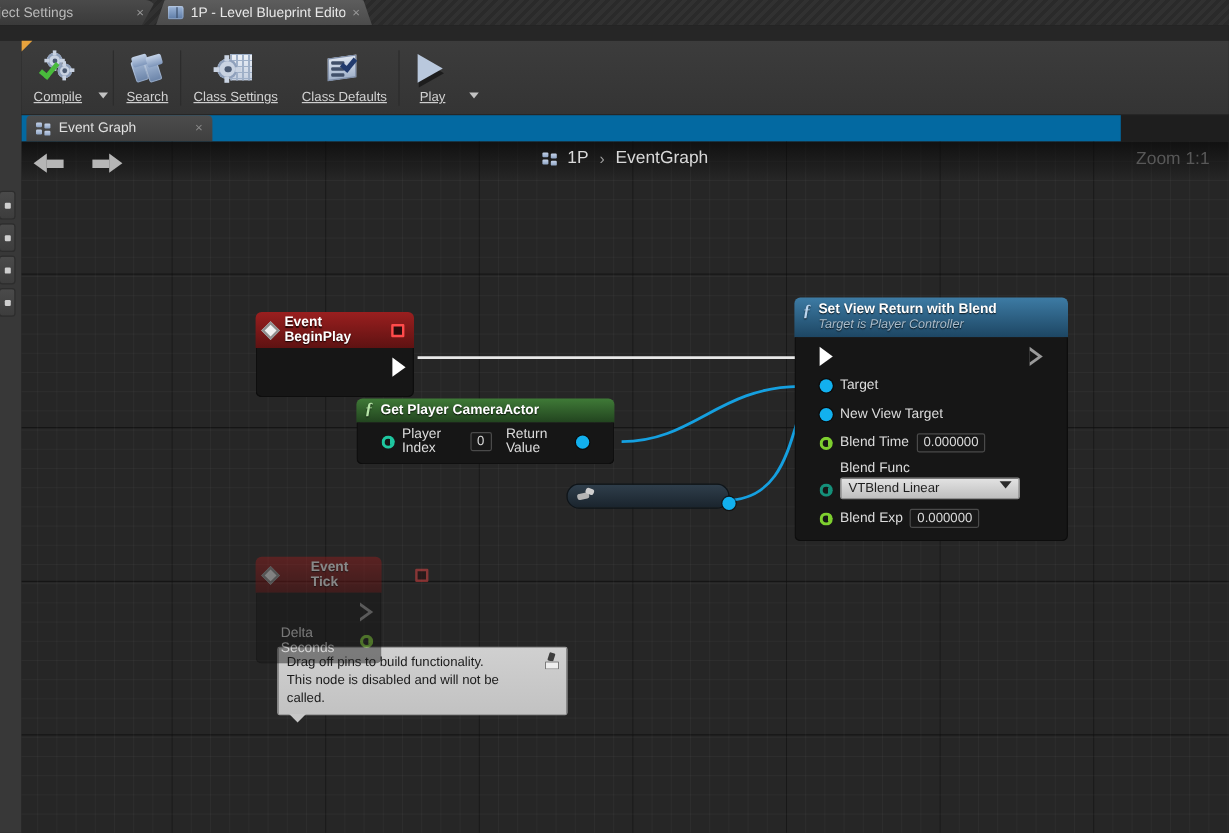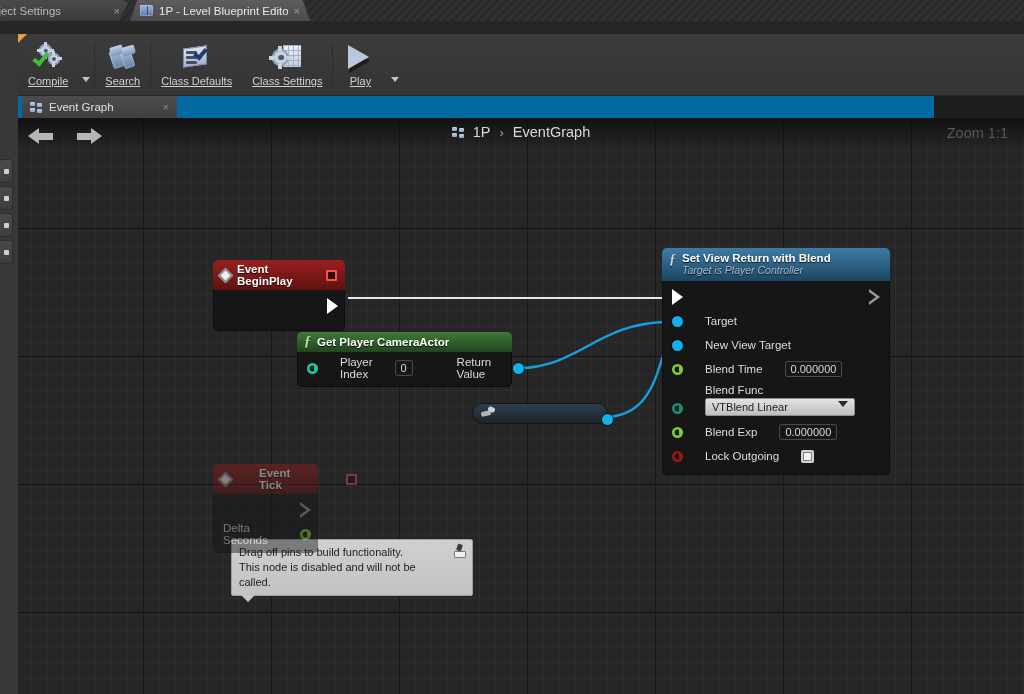--- a/index.html
+++ b/index.html
@@ -188,21 +188,21 @@
     border-top-left-radius:5px;border-top-right-radius:5px;
     display:flex; align-items:center; gap:6px; padding:3px 8px 3px 7px;
     font-size:11.5px; font-weight:bold; color:#ffffff;
     text-shadow:0 1px 1px rgba(0,0,0,.8);
   }
   .nodebody{
     background:#161616; border:1px solid #0d0d0d; border-top:none;
     border-bottom-left-radius:5px;border-bottom-right-radius:5px;
     padding:4px 0 6px 0;
   }
-  .prow{ display:flex; align-items:center; height:24px; padding:0 9px; gap:22px; font-size:11.5px; color:#dcdcdc; }
+  .prow{ display:flex; align-items:center; height:24px; padding:0 20px; gap:6px; font-size:11.5px; color:#dcdcdc; }
   .spacer{ flex:1 1 auto; }
 
   .execpin{ width:0;height:0;border-top:8px solid transparent;border-bottom:8px solid transparent;border-left:11px solid #ffffff; }
   .execpin.hollow{ border-left-color:transparent; position:relative; width:11px;height:16px; border:none; }
   .execpin.hollow:before{
     content:""; position:absolute; left:0; top:0; width:0;height:0;
     border-top:8px solid transparent;border-bottom:8px solid transparent;border-left:11px solid #9a9a9a;
   }
   .execpin.hollow:after{
     content:""; position:absolute; left:0; top:2.6px; width:0;height:0;
@@ -323,39 +323,39 @@
           <span class="bflap" style="left:13px;top:0px;transform:rotate(-16deg);"></span>
         </div>
       </div>
       <span class="tblabel">Search</span>
     </div>
 
     <div class="tbsep"></div>
 
     <div class="tbitem">
       <div class="ticon">
-        <span class="clip" style="left:2px;top:4px;width:24px;height:19px;transform:skewY(-8deg);"></span>
-        <span class="cline" style="left:5px;top:8px;width:11px;"></span>
-        <span class="cline" style="left:5px;top:13px;width:11px;"></span>
-        <span class="cline" style="left:5px;top:18px;width:11px;"></span>
-        <span class="check" style="left:13px;top:6px;border-color:#223b6e;width:13px;height:8px;"></span>
-      </div>
-      <span class="tblabel">Class Defaults</span>
-    </div>
-
-    <div class="tbitem">
-      <div class="ticon">
         <span class="grid4" style="left:12px;top:2px;width:18px;height:22px;"></span>
         <span class="gear" style="left:1px;top:6px;width:17px;height:17px;"></span>
         <span class="gspike" style="left:7px;top:3px;width:4px;height:5px;"></span>
         <span class="gspike" style="left:7px;top:21px;width:4px;height:5px;"></span>
         <span class="gspike" style="left:-2px;top:13px;width:5px;height:4px;"></span>
         <span class="gspike" style="left:16px;top:13px;width:5px;height:4px;"></span>
       </div>
       <span class="tblabel">Class Settings</span>
+    </div>
+
+    <div class="tbitem">
+      <div class="ticon">
+        <span class="clip" style="left:2px;top:4px;width:24px;height:19px;transform:skewY(-8deg);"></span>
+        <span class="cline" style="left:5px;top:8px;width:11px;"></span>
+        <span class="cline" style="left:5px;top:13px;width:11px;"></span>
+        <span class="cline" style="left:5px;top:18px;width:11px;"></span>
+        <span class="check" style="left:13px;top:6px;border-color:#223b6e;width:13px;height:8px;"></span>
+      </div>
+      <span class="tblabel">Class Defaults</span>
     </div>
 
     <div class="tbsep"></div>
 
     <div class="tbitem">
       <div class="ticon">
         <span class="playtri shadow" style="left:5px;top:6px;"></span>
         <span class="playtri" style="left:4px;top:2px;"></span>
       </div>
       <span class="tblabel">Play</span>
@@ -510,28 +510,20 @@
 
       <div class="prow" style="margin-top:4px;">
         <span class="pingrp" style="color:#7ecf2f;">
             <span class="dot ring"></span>
             <span class="pinarrow"></span>
           </span>
         <span>Blend Exp</span>
         <span class="numbox" style="min-width:56px;">0.000000</span>
       </div>
 
-      <div class="prow">
-        <span class="pingrp" style="color:#a01515;">
-            <span class="dot ring"></span>
-            <span class="pinarrow"></span>
-          </span>
-        <span>Lock Outgoing</span>
-        <span class="cbox"></span>
-      </div>
 
     </div>
   </div>
 
   <div id="tooltip">
     <div>Drag off pins to build functionality.</div>
     <div>This node is disabled and will not be called.</div>
     <span class="pinicon">
         <span class="ph"></span>
         <span class="pb"></span>

